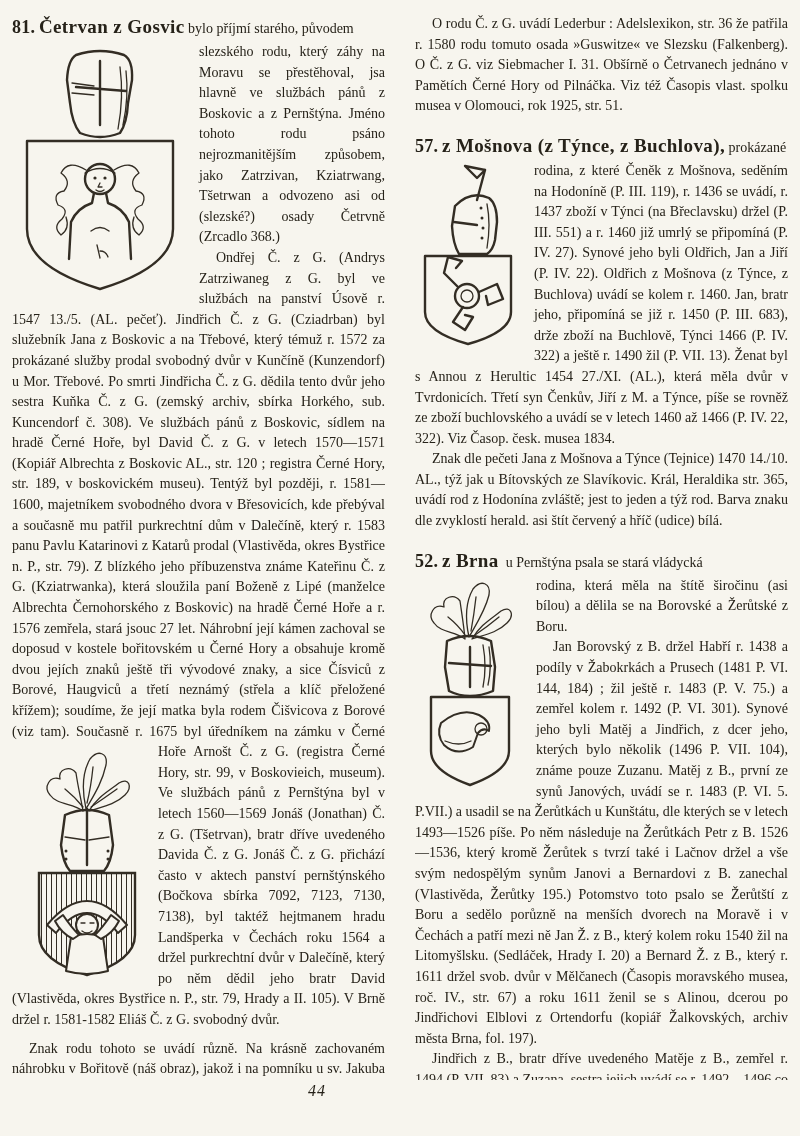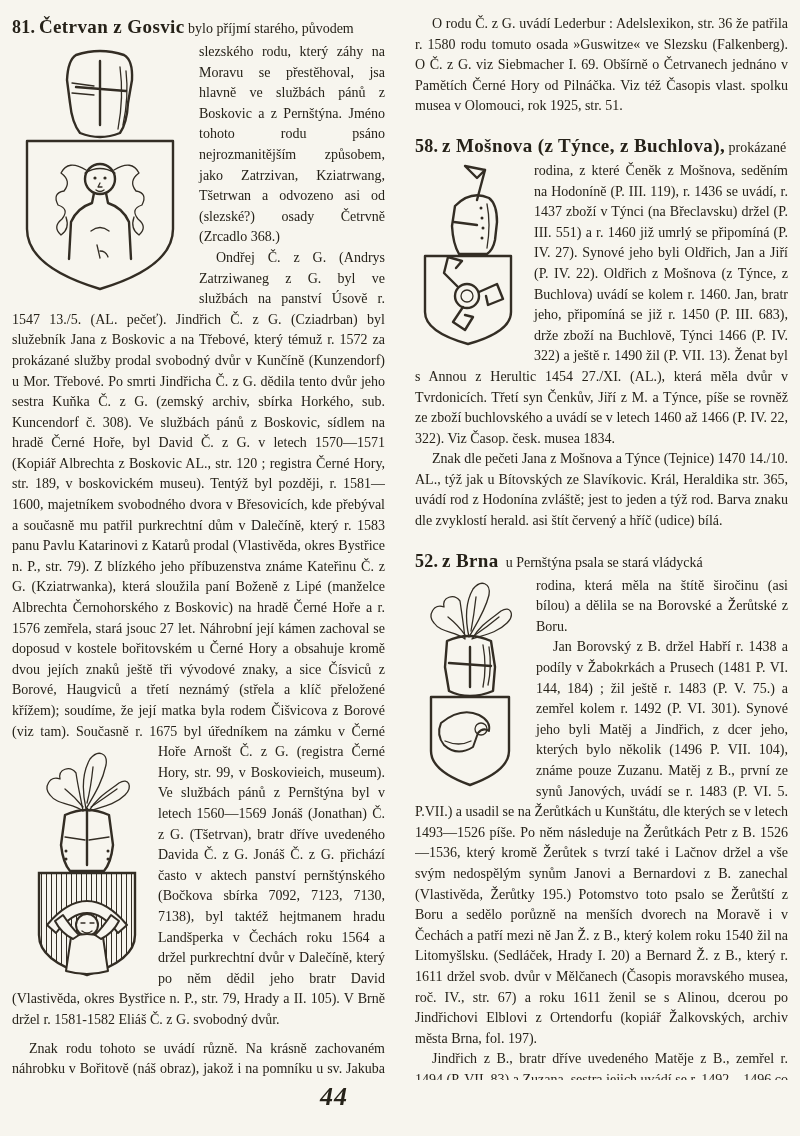--- a/index.html
+++ b/index.html
@@ -14,21 +14,21 @@
   .indent{text-indent:17px}
   .mt-sm{margin-top:8px}
   .mt-entry{margin-top:16px}
   .entry-head{text-align:left;line-height:25px;margin-bottom:1px}
   .entry-num{font-weight:bold;font-size:18px;letter-spacing:.3px}
   .entry-title{font-weight:bold;font-size:19px;letter-spacing:.4px}
   .lead-bold{font-weight:normal}
   .fig{float:left;margin:3px 13px 3px 2px}
   .fig svg{display:block}
   .fig-inline{float:left;margin:3px 11px 2px 0}
-  .pagenum{position:absolute;left:320px;top:1082px;font-style:italic;font-weight:bold;font-size:26px;letter-spacing:1px}
+  .pagenum{position:absolute;left:308px;top:1082px;font-style:italic;font-weight:normal;font-size:16px;letter-spacing:1px}
   .ink{stroke:#332d24;fill:none;stroke-width:2.4;stroke-linecap:round;stroke-linejoin:round}
   .ink2{stroke:#332d24;fill:none;stroke-width:1.3;stroke-linecap:round;stroke-linejoin:round}
   .wfill{fill:#f7f5ee;stroke:#332d24;stroke-width:2;stroke-linejoin:round}
   .dot{fill:#332d24}
 </style>
 </head>
 <body>
 
 <div class="page">
 
@@ -94,23 +94,23 @@
         </svg>
       </span>
       <span>v Černé Hoře Arnošt Č. z G. (registra Černé Hory, str. 99, v Boskovieich, museum). Ve službách pánů z Pernštýna byl v letech 1560—1569 Jonáš (Jonathan) Č. z G. (Tšetrvan), bratr dříve uvedeného Davida Č. z G. Jonáš Č. z G. přichází často v aktech panství pernštýnského (Bočkova sbírka 7092, 7123, 7130, 7138), byl taktéž hejtmanem hradu Landšperka v Čechách roku 1564 a držel purkrechtní dvůr v Dalečíně, který po něm dědil jeho bratr David (Vlastivěda, okres Bystřice n. P., str. 79, Hrady a II. 105). V Brně držel r. 1581-1582 Eliáš Č. z G. svobodný dvůr.</span>
     </p>
 
     <p class="indent mt-sm"><span class="lead-bold">Znak</span><span> rodu tohoto se uvádí různě. Na krásně zachovaném náhrobku v Bořitově (náš obraz), jakož i na pomníku u sv. Jakuba v Brně (Notizenblatt 1883, str. 100), kde pod znakem jest nápis TZATERWAN, vyobrazena jest žena (divé tváře, mouřenínka?) s uťatýma rukama. Klobouk té ženy opatřen vlajícími stuhami.</span></p>
 
   </div>
 
   <div class="col">
-    <p class="indent"><span>O rodu Č. z G. uvádí Lederbur : Adelslexikon, str. 36 že patřila r. 1580 rodu tomuto osada »Guswitze« ve Slezsku (Falkenberg). O Č. z G. viz Siebmacher I. 69. Obšírně o Četrvanech jednáno v Pamětích Černé Hory od Pilnáčka.  Viz též Časopis vlast. spolku musea v Olomouci, rok 1925, str. 51.</span></p>
+    <p class="indent"><span>O rodu Č. z G. uvádí Lederbur : Adelslexikon, str. 36 že patřila r. 1580 rodu tomuto osada »Guswitze« ve Slezsku (Falkenberg). O Č. z G. viz Siebmacher I. 31. Obšírně o Četrvanech jednáno v Pamětích Černé Hory od Pilnáčka.  Viz též Časopis vlast. spolku musea v Olomouci, rok 1925, str. 51.</span></p>
 
-    <p class="entry-head mt-entry"><span class="entry-num">58.</span> <span class="entry-title">z Mošnova (z Týnce, z Buchlova),</span> <span>prokázané</span></p>
+    <p class="entry-head mt-entry"><span class="entry-num">57.</span> <span class="entry-title">z Mošnova (z Týnce, z Buchlova),</span> <span>prokázané</span></p>
 
     <span class="fig">
       <svg width="104" height="182" viewBox="0 0 104 182">
 
         <path class="ink" d="M60,36 L68,6"></path>
         <path class="ink" d="M68,6 L48,2 L60,14 Z"></path>
 
         <path class="ink" d="M38,42 Q54,26 72,34 Q80,40 80,58 L78,76 Q76,86 70,90 L42,90 Q36,80 35,62 Z"></path>
         <path class="ink" d="M37,58 L60,61"></path>
         <path class="ink2" d="M70,40 Q74,60 70,84"></path>

